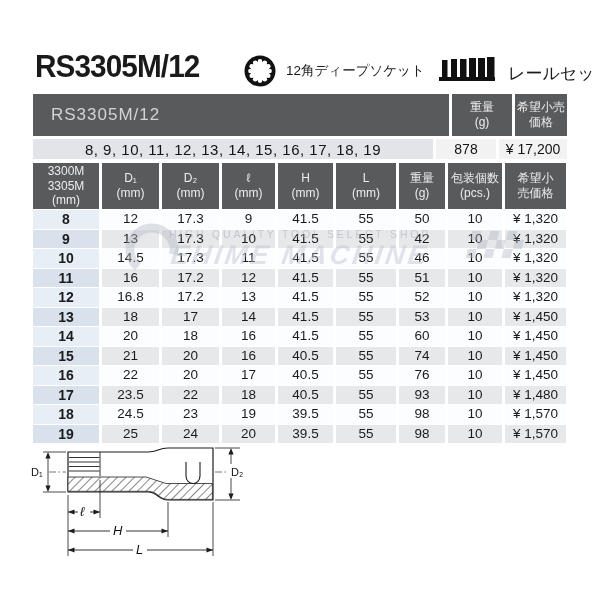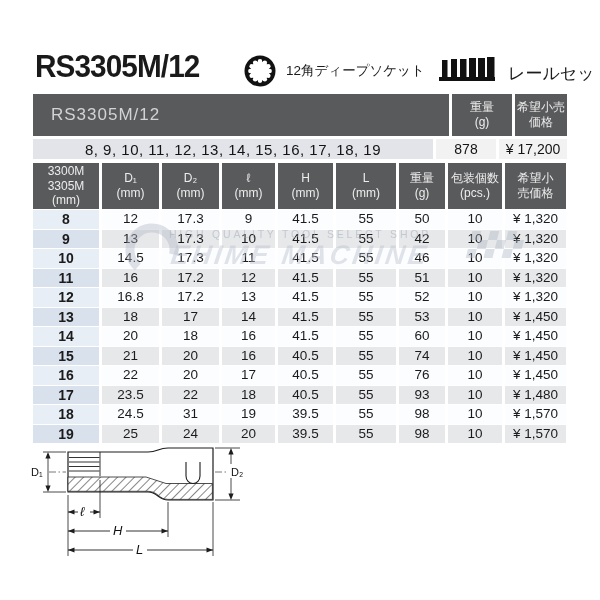--- a/index.html
+++ b/index.html
@@ -244,21 +244,21 @@
       <div class="dc even">23.5</div>
       <div class="dc even">22</div>
       <div class="dc even">18</div>
       <div class="dc even">40.5</div>
       <div class="dc even">55</div>
       <div class="dc even">93</div>
       <div class="dc even">10</div>
       <div class="dc even">¥ 1,480</div>
       <div class="dc sc odd">18</div>
       <div class="dc odd">24.5</div>
-      <div class="dc odd">31</div>
+      <div class="dc odd">23</div>
       <div class="dc odd">19</div>
       <div class="dc odd">39.5</div>
       <div class="dc odd">55</div>
       <div class="dc odd">98</div>
       <div class="dc odd">10</div>
       <div class="dc odd">¥ 1,570</div>
       <div class="dc sc even">19</div>
       <div class="dc even">25</div>
       <div class="dc even">24</div>
       <div class="dc even">20</div>

